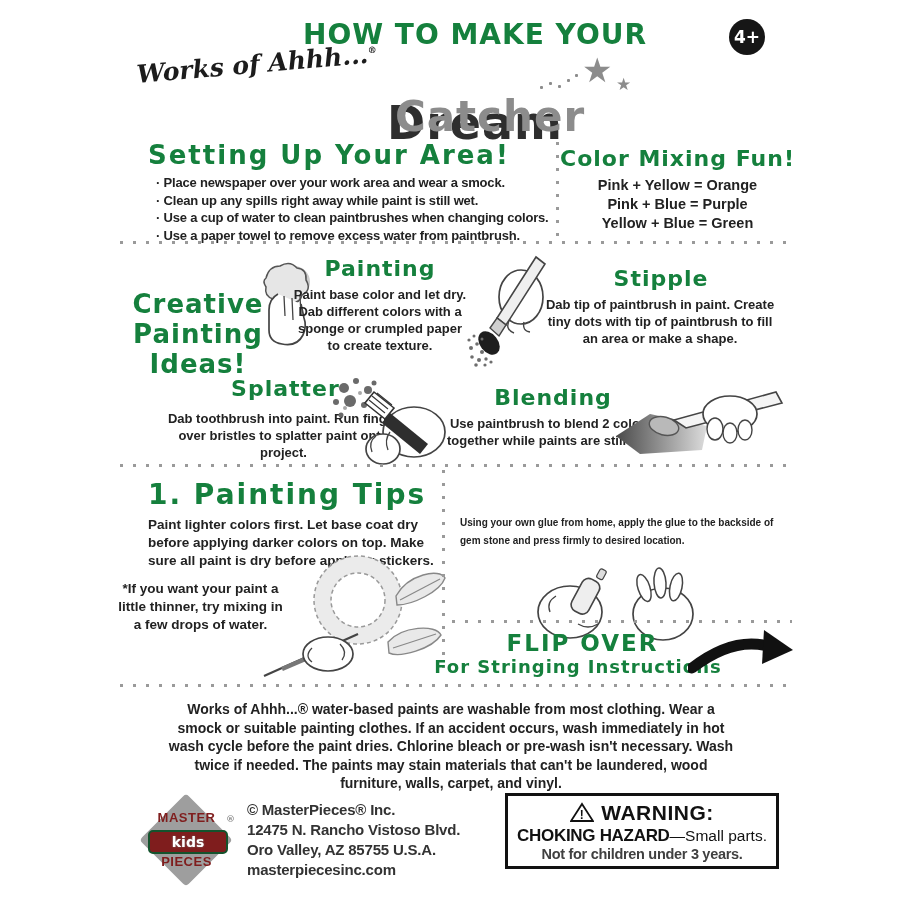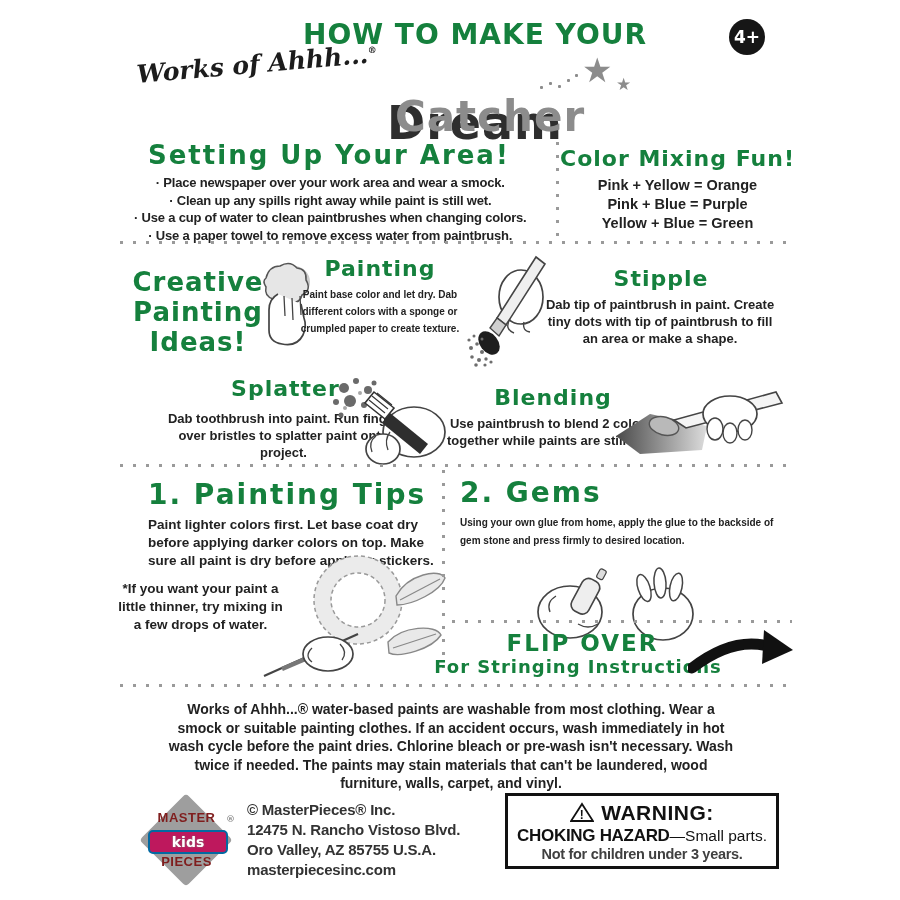--- a/index.html
+++ b/index.html
@@ -18,22 +18,22 @@
   .brand sup{font-size:9px;font-style:normal;}
   .badge{width:36px;height:36px;border-radius:50%;background:#161616;color:#fff;
          display:flex;align-items:center;justify-content:center;font-weight:bold;font-size:17px;}
   .star{color:#8c8c8c;position:absolute;}
   .dot{position:absolute;width:3px;height:3px;background:#8c8c8c;border-radius:1px;}
   .kids-logo{width:105px;height:100px;}
   .diamond{position:absolute;left:19px;top:17px;width:66px;height:66px;background:#9e9e9e;
            transform:rotate(45deg);border-radius:4px;}
   .logo-line{position:absolute;width:100%;text-align:center;color:#7f1d1d;
              font-family:"Liberation Sans",sans-serif;font-weight:bold;letter-spacing:0.5px;}
-  .kids-band{position:absolute;left:14px;top:40px;width:76px;height:20px;background:#be185d;
-             border:2px solid #0369a1;border-radius:5px;display:flex;align-items:center;justify-content:center;
+  .kids-band{position:absolute;left:14px;top:40px;width:76px;height:20px;background:#7f1d1d;
+             border:2px solid #14532d;border-radius:5px;display:flex;align-items:center;justify-content:center;
              color:#fff;font-weight:bold;font-size:14px;text-shadow:0 0 2px #7a7a7a;}
   .warning-box{border:3px solid #111;background:#fff;display:flex;flex-direction:column;
                align-items:center;justify-content:center;}
   .wline1{display:flex;align-items:center;gap:7px;font-family:"Liberation Sans",sans-serif;
           font-weight:bold;font-size:21px;letter-spacing:0.5px;color:#111;}
   .wline2{font-family:"Liberation Sans",sans-serif;color:#111;font-size:15.5px;margin-top:1px;}
   .wline2 b{font-size:17px;letter-spacing:-0.3px;}
   .wline3{font-family:"Liberation Sans",sans-serif;font-weight:bold;font-size:14.5px;color:#404040;letter-spacing:-0.3px;text-align:right;}
 </style>
 </head>
@@ -53,48 +53,48 @@
     <div class="dot" style="left:20px;top:27px;"></div>
     <div class="dot" style="left:29px;top:21px;"></div>
     <div class="dot" style="left:37px;top:16px;"></div>
     <span class="star" style="left:44px;top:-8px;font-size:34px;">★</span>
     <span class="star" style="left:78px;top:16px;font-size:17px;">★</span>
   </div>
 
   <div class="abs badge" style="left:729px;top:19px;">4+</div>
 
   <div class="abs heading" style="left:148px;top:140px;font-size:26px;letter-spacing:2px;">Setting Up Your Area!</div>
-  <div class="abs body-text" style="left:134px;top:174px;text-align:center;">
+  <div class="abs body-text" style="left:156px;top:174px;">
     <div class="bullet-line">Place newspaper over your work area and wear a smock.</div>
     <div class="bullet-line">Clean up any spills right away while paint is still wet.</div>
     <div class="bullet-line">Use a cup of water to clean paintbrushes when changing colors.</div>
     <div class="bullet-line">Use a paper towel to remove excess water from paintbrush.</div>
   </div>
 
   <div class="abs vdots" style="left:556px;top:142px;height:98px;"></div>
 
   <div class="abs heading center" style="left:560px;top:146px;width:235px;font-size:22px;letter-spacing:1px;">Color Mixing Fun!</div>
   <div class="abs body-text center" style="left:560px;top:176px;width:235px;font-size:14.5px;line-height:19px;">
     <div>Pink + Yellow = Orange</div>
     <div>Pink + Blue = Purple</div>
     <div>Yellow + Blue = Green</div>
   </div>
 
   <div class="abs hdots" style="left:120px;top:241px;width:672px;"></div>
 
-  <div class="abs heading center" style="left:128px;top:267px;width:140px;font-size:26px;line-height:30px;letter-spacing:1px;">Creative Painting Ideas!</div>
+  <div class="abs heading center" style="left:128px;top:289px;width:140px;font-size:26px;line-height:30px;letter-spacing:1px;">Creative Painting Ideas!</div>
 
   <svg class="abs" style="left:250px;top:258px;" width="70" height="92" viewBox="0 0 70 92">
     <circle cx="44" cy="24" r="16" fill="#cccccc"></circle>
     <path d="M16,20 q3,-12 14,-12 q10,-6 17,2 q10,1 9,12 q6,10 -4,15 q-2,9 -13,8 q-10,4 -16,-4 q-9,-3 -7,-12 q-4,-6 0,-9 z" fill="#e6e6e6" stroke="#555" stroke-width="1.5"></path>
     <path d="M28,36 q-9,5 -9,16 l0,20 q0,12 13,14 q15,3 21,-9 q4,-9 1,-17 l-3,-14" fill="#ffffff" stroke="#444" stroke-width="1.7"></path>
     <path d="M34,38 l1,20 M42,40 l1,22 M50,38 l1,19" fill="none" stroke="#444" stroke-width="1.3"></path>
   </svg>
   <div class="abs heading center" style="left:296px;top:256px;width:168px;font-size:22px;letter-spacing:1px;">Painting</div>
-  <div class="abs body-text center" style="left:292px;top:286px;width:176px;font-size:10px;line-height:17px;">Paint base color and let dry. Dab different colors with a sponge or crumpled paper to create texture.</div>
+  <div class="abs body-text center" style="left:292px;top:286px;width:176px;font-size:13px;line-height:17px;">Paint base color and let dry. Dab different colors with a sponge or crumpled paper to create texture.</div>
 
   <svg class="abs" style="left:466px;top:253px;" width="90" height="115" viewBox="0 0 90 115">
     <ellipse cx="55" cy="44" rx="22" ry="27" fill="#ffffff" stroke="#444" stroke-width="1.7"></ellipse>
     <path d="M44,66 q-6,10 4,14 M58,69 q-2,9 6,10" fill="none" stroke="#444" stroke-width="1.4"></path>
     <polygon points="70,4 79,11 40,72 31,65" fill="#efefef" stroke="#444" stroke-width="1.6"></polygon>
     <polygon points="40,72 31,65 24,75 33,83" fill="#cfcfcf" stroke="#444" stroke-width="1.4"></polygon>
     <ellipse cx="23" cy="90" rx="9" ry="13" fill="#1e1e1e" transform="rotate(-38 23 90)"></ellipse>
     <g fill="#6e6e6e">
       <circle cx="5" cy="95" r="2"></circle>
         <circle cx="11" cy="91" r="1.8"></circle>
@@ -172,21 +172,20 @@
     <path d="M140,94 C154,78 188,76 193,87 C184,101 152,110 141,105 Z" fill="#e9e9e9" stroke="#888" stroke-width="1.4"></path>
     <path d="M145,100 L188,86" stroke="#888" stroke-width="1.1" fill="none"></path>
     <line x1="16" y1="128" x2="110" y2="86" stroke="#444" stroke-width="2.2"></line>
     <line x1="34" y1="121" x2="76" y2="103" stroke="#777" stroke-width="4.5"></line>
     <ellipse cx="80" cy="106" rx="25" ry="17" fill="#ffffff" stroke="#444" stroke-width="1.7"></ellipse>
     <path d="M64,100 q-8,8 0,14 M92,96 q8,8 2,16" fill="none" stroke="#444" stroke-width="1.3"></path>
   </svg>
 
   <div class="abs vdots" style="left:442px;top:470px;height:198px;"></div>
 
-  <div class="abs heading" style="left:460px;top:476px;font-size:28px;letter-spacing:2px;">2. Gems</div>
   <div class="abs body-text" style="left:460px;top:514px;width:325px;font-size:10px;line-height:18px;">Using your own glue from home, apply the glue to the backside of gem stone and press firmly to desired location.</div>
 
   <svg class="abs" style="left:528px;top:552px;" width="180" height="95" viewBox="0 0 180 95">
     <ellipse cx="42" cy="60" rx="32" ry="26" fill="#ffffff" stroke="#444" stroke-width="1.7"></ellipse>
     <path d="M50,72 q10,6 20,0 M28,44 q-10,6 -6,16" fill="none" stroke="#444" stroke-width="1.3"></path>
     <rect x="48" y="26" width="19" height="36" rx="7" fill="#eeeeee" stroke="#444" stroke-width="1.6" transform="rotate(28 57 44)"></rect>
     <rect x="70" y="17" width="7" height="10" rx="2" fill="#dddddd" stroke="#444" stroke-width="1.2" transform="rotate(28 73 22)"></rect>
     <ellipse cx="135" cy="62" rx="30" ry="26" fill="#ffffff" stroke="#444" stroke-width="1.7"></ellipse>
     <ellipse cx="116" cy="36" rx="6" ry="14" fill="#ffffff" stroke="#444" stroke-width="1.5" transform="rotate(-18 116 36)"></ellipse>
     <ellipse cx="132" cy="31" rx="6" ry="15" fill="#ffffff" stroke="#444" stroke-width="1.5" transform="rotate(-4 132 31)"></ellipse>

